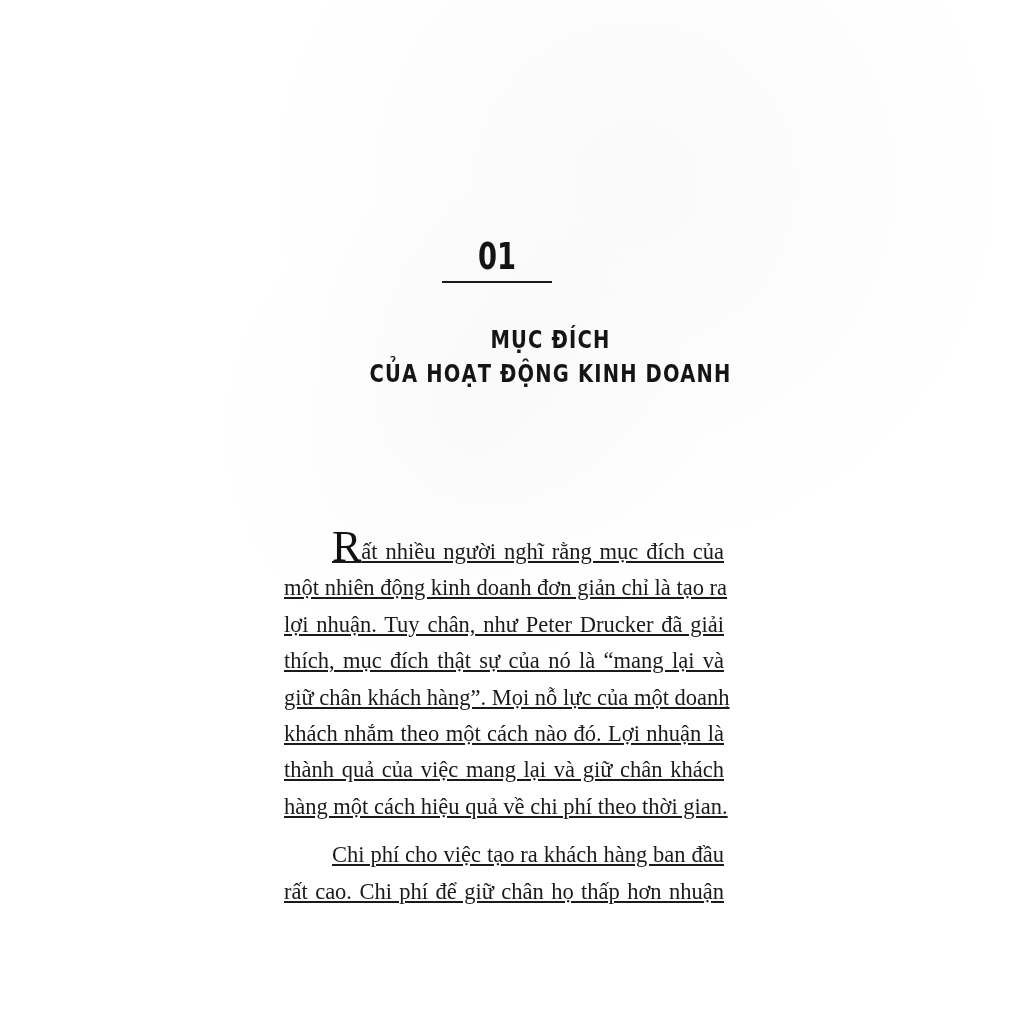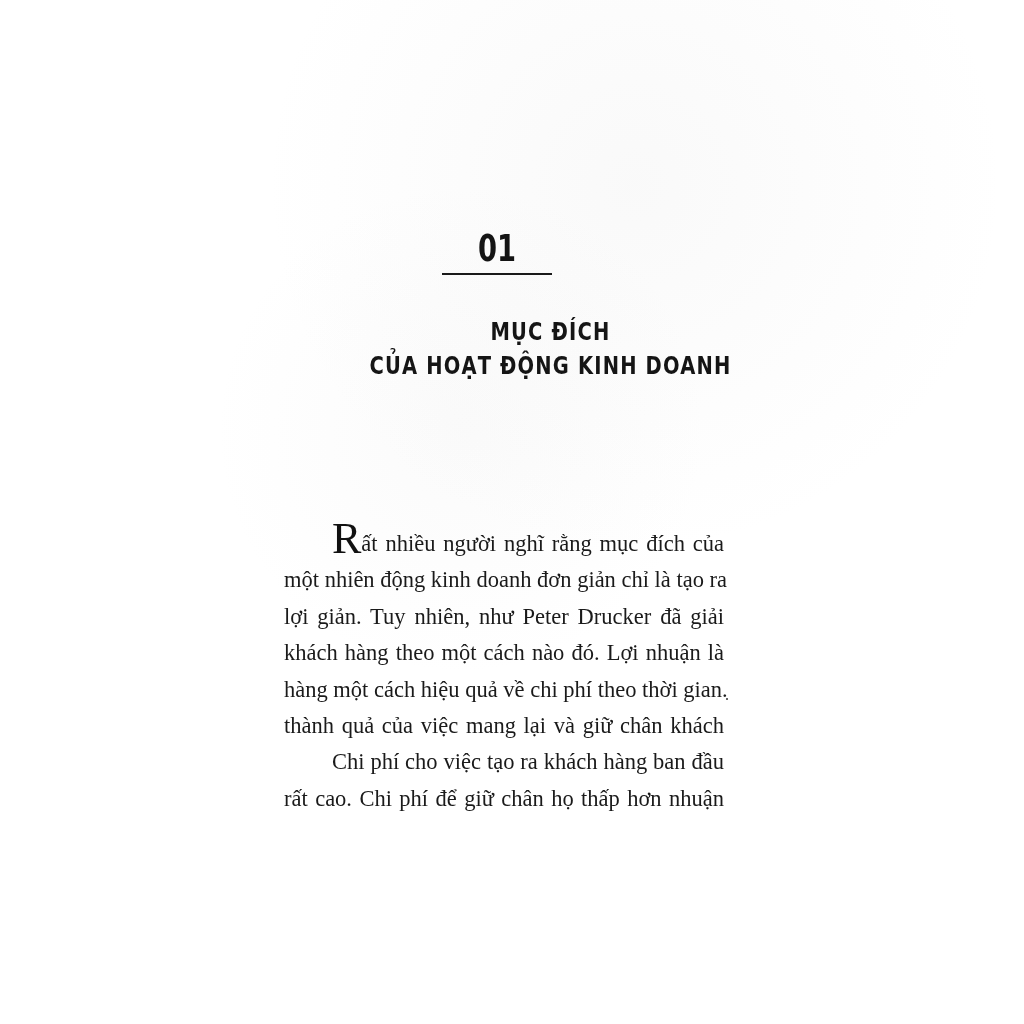--- a/index.html
+++ b/index.html
@@ -12,21 +12,21 @@
       height: 1024px;
       position: relative;
       overflow: hidden;
       background:
         radial-gradient(circle at 62% 18%, rgba(200,200,200,0.10) 0, rgba(255,255,255,0) 35%),
         radial-gradient(circle at 45% 42%, rgba(200,200,200,0.08) 0, rgba(255,255,255,0) 30%),
         #ffffff;
     }
     .page {
       position: absolute;
-      left: 0; top: 8px;
+      left: 0; top: 16px;
       width: 1024px; height: 752px;
     }
     .chapter-number {
       position: absolute;
       left: 442px;
       width: 110px;
       top: 218px;
       text-align: center;
       font-family: "DejaVu Sans", sans-serif;
       font-weight: bold;
@@ -75,36 +75,37 @@
     .para {
       margin: 0;
       text-align: justify;
       text-align-last: justify;
     }
     .para .line {
       display: block;
       white-space: nowrap;
       text-align: justify;
       text-align-last: justify;
+      text-decoration: underline;
     }
     .para .line.last {
       text-align-last: left;
     }
     .indent-first {
       padding-left: 48px;
     }
     .drop-cap {
       font-family: "Liberation Serif", serif;
       font-size: 44px;
       line-height: 30px;
       vertical-align: -2px;
       color: #111111;
     }
     .para2 {
-      margin-top: 0;
+      margin-top: 12px;
     }
     .speck {
       position: absolute;
       width: 2px; height: 2px;
       background: #333;
       border-radius: 50%;
     }
   </style>
 </head>
 <body>
@@ -116,24 +117,26 @@
 
   <div class="chapter-title">
     <div>MỤC ĐÍCH</div>
     <div>CỦA HOẠT ĐỘNG KINH DOANH</div>
   </div>
 
   <div class="body-text">
     <div class="para">
       <span class="line indent-first"><span class="drop-cap">R</span><span>ất nhiều người nghĩ rằng mục đích của</span></span>
       <span class="line">một nhiên động kinh doanh đơn giản chỉ là tạo ra</span>
-      <span class="line">lợi giản. Tuy nhiên, như Peter Drucker đã giải</span>
-      <span class="line">khách hàng theo một cách nào đó. Lợi nhuận là</span>
+      <span class="line">lợi nhuận. Tuy chân, như Peter Drucker đã giải</span>
+      <span class="line">thích, mục đích thật sự của nó là “mang lại và</span>
+      <span class="line">giữ chân khách hàng”. Mọi nỗ lực của một doanh</span>
+      <span class="line">khách nhắm theo một cách nào đó. Lợi nhuận là</span>
+      <span class="line">thành quả của việc mang lại và giữ chân khách</span>
       <span class="line last">hàng một cách hiệu quả về chi phí theo thời gian.</span>
-      <span class="line">thành quả của việc mang lại và giữ chân khách</span>
     </div>
     <div class="para para2">
       <span class="line indent-first">Chi phí cho việc tạo ra khách hàng ban đầu</span>
       <span class="line">rất cao. Chi phí để giữ chân họ thấp hơn nhuận</span>
     </div>
   </div>
 
   <div class="speck" style="left:726px; top:690px;"></div>
 </div>
 

